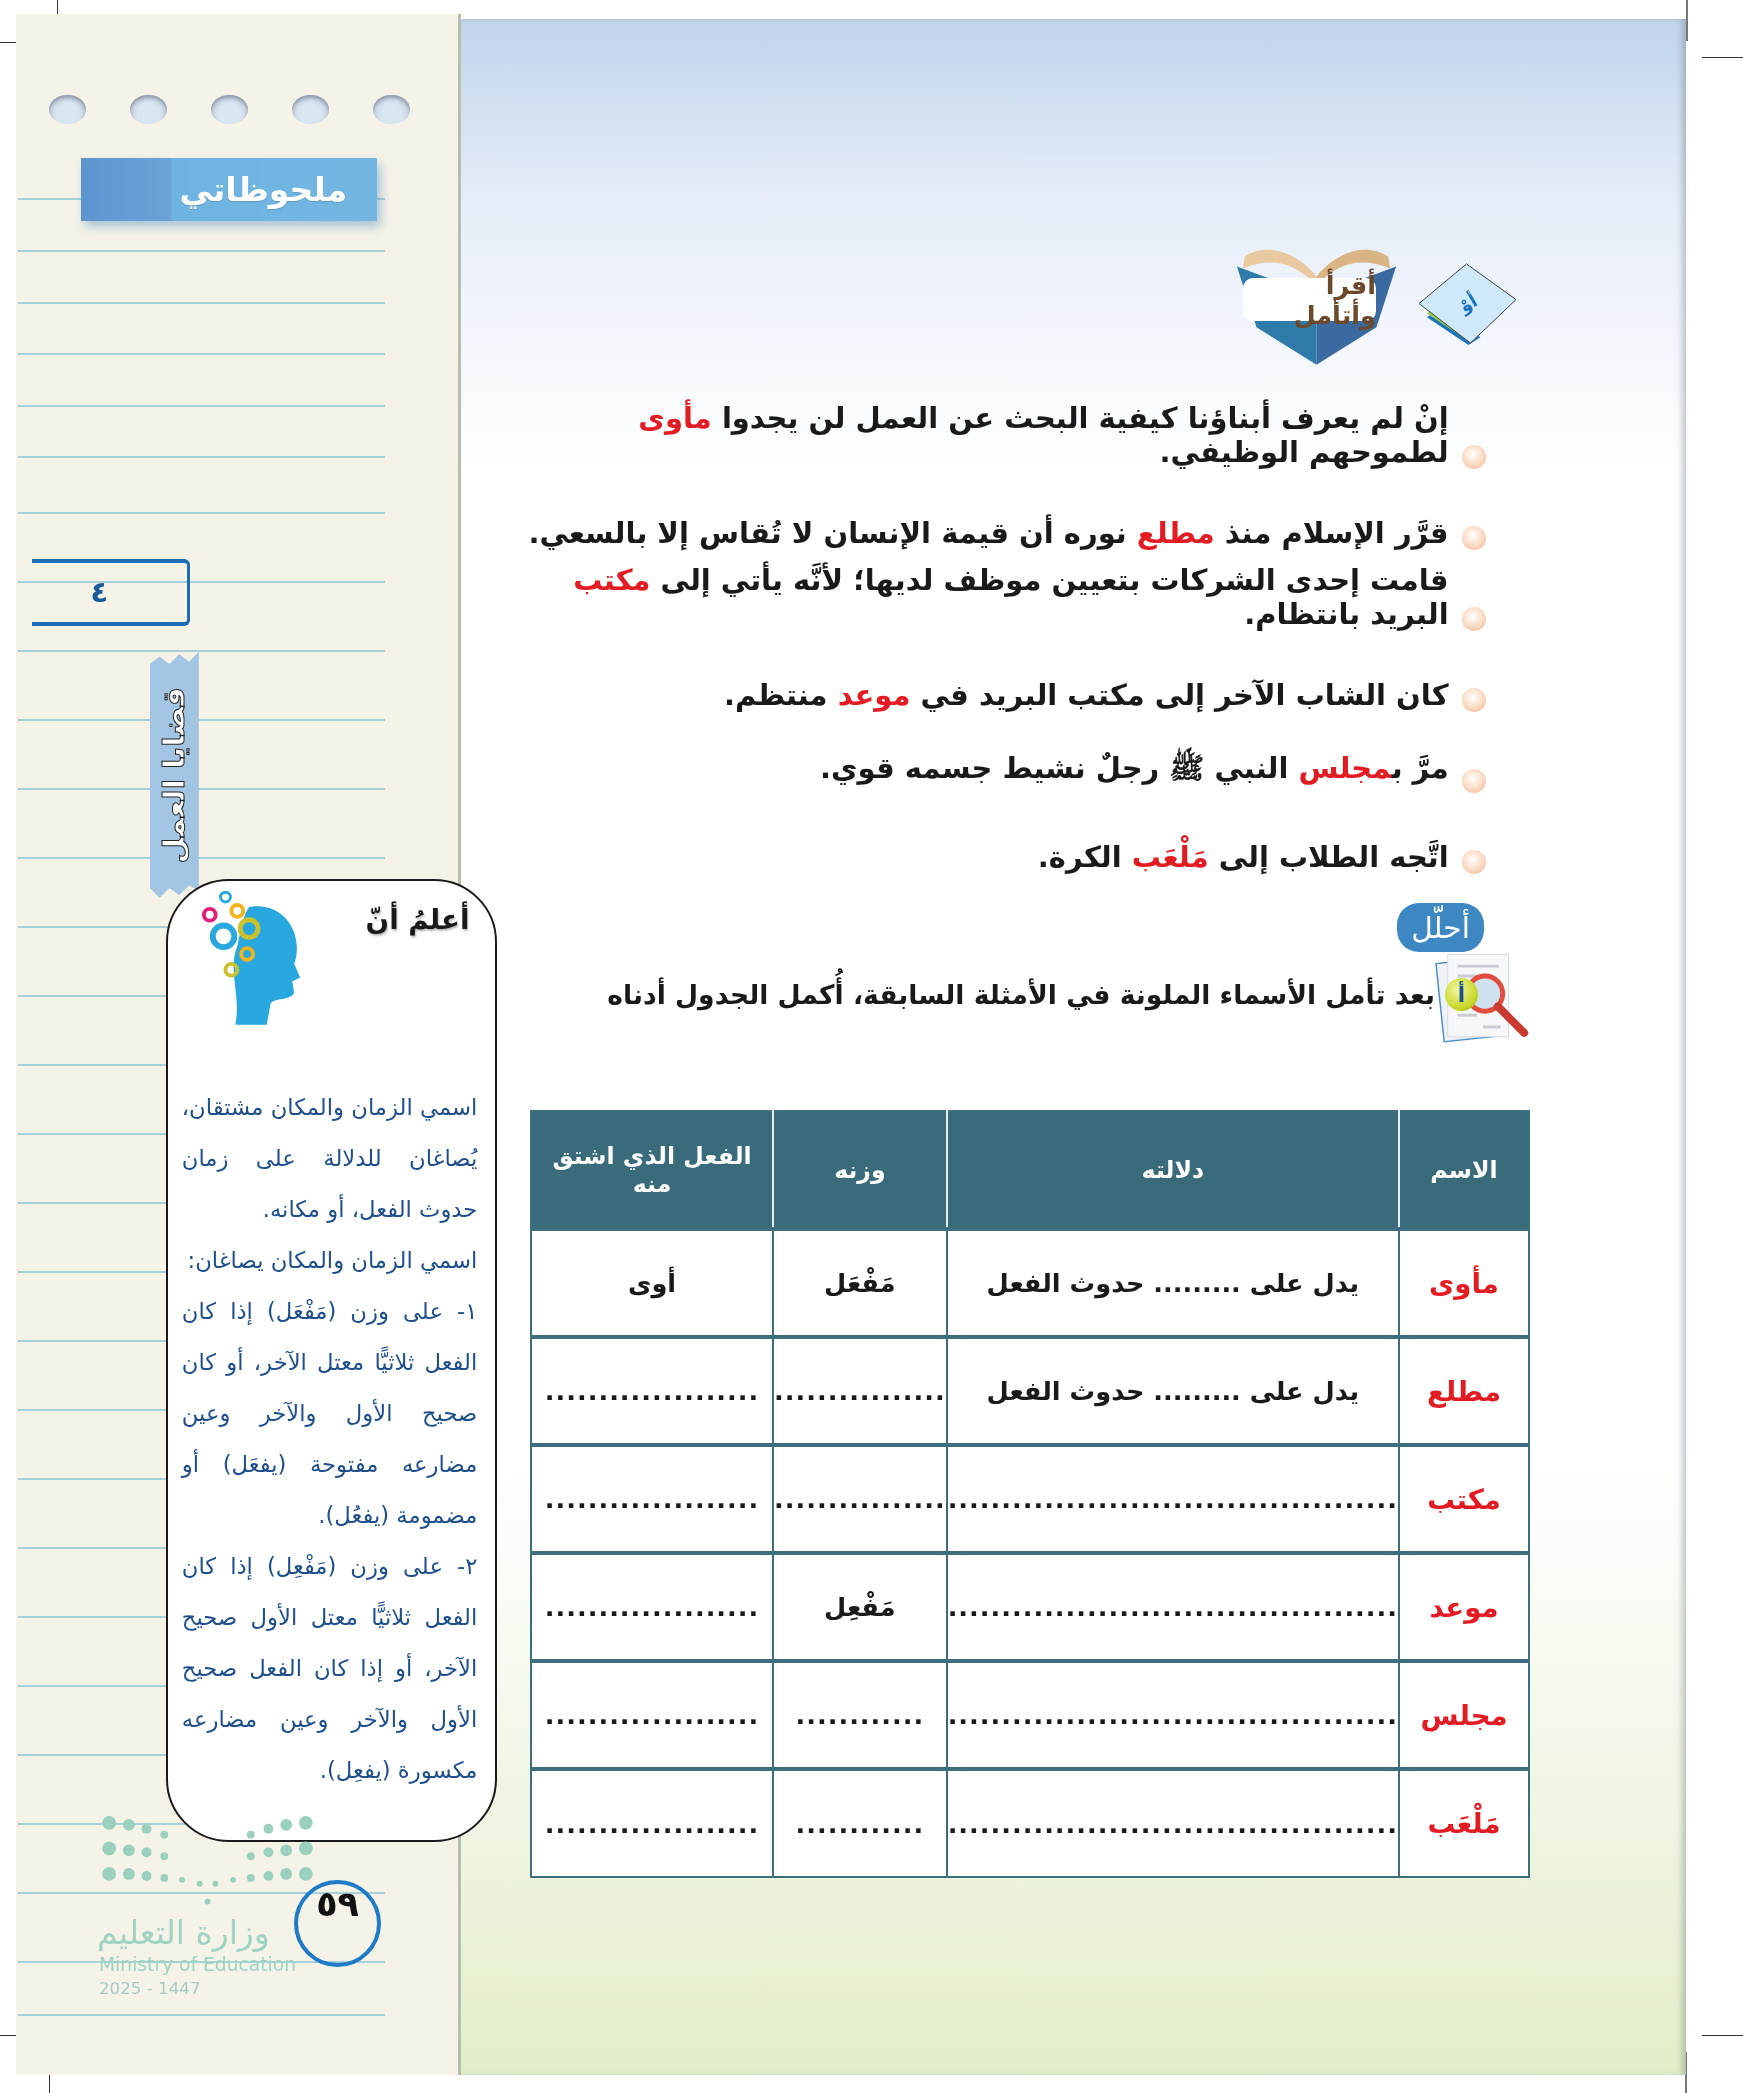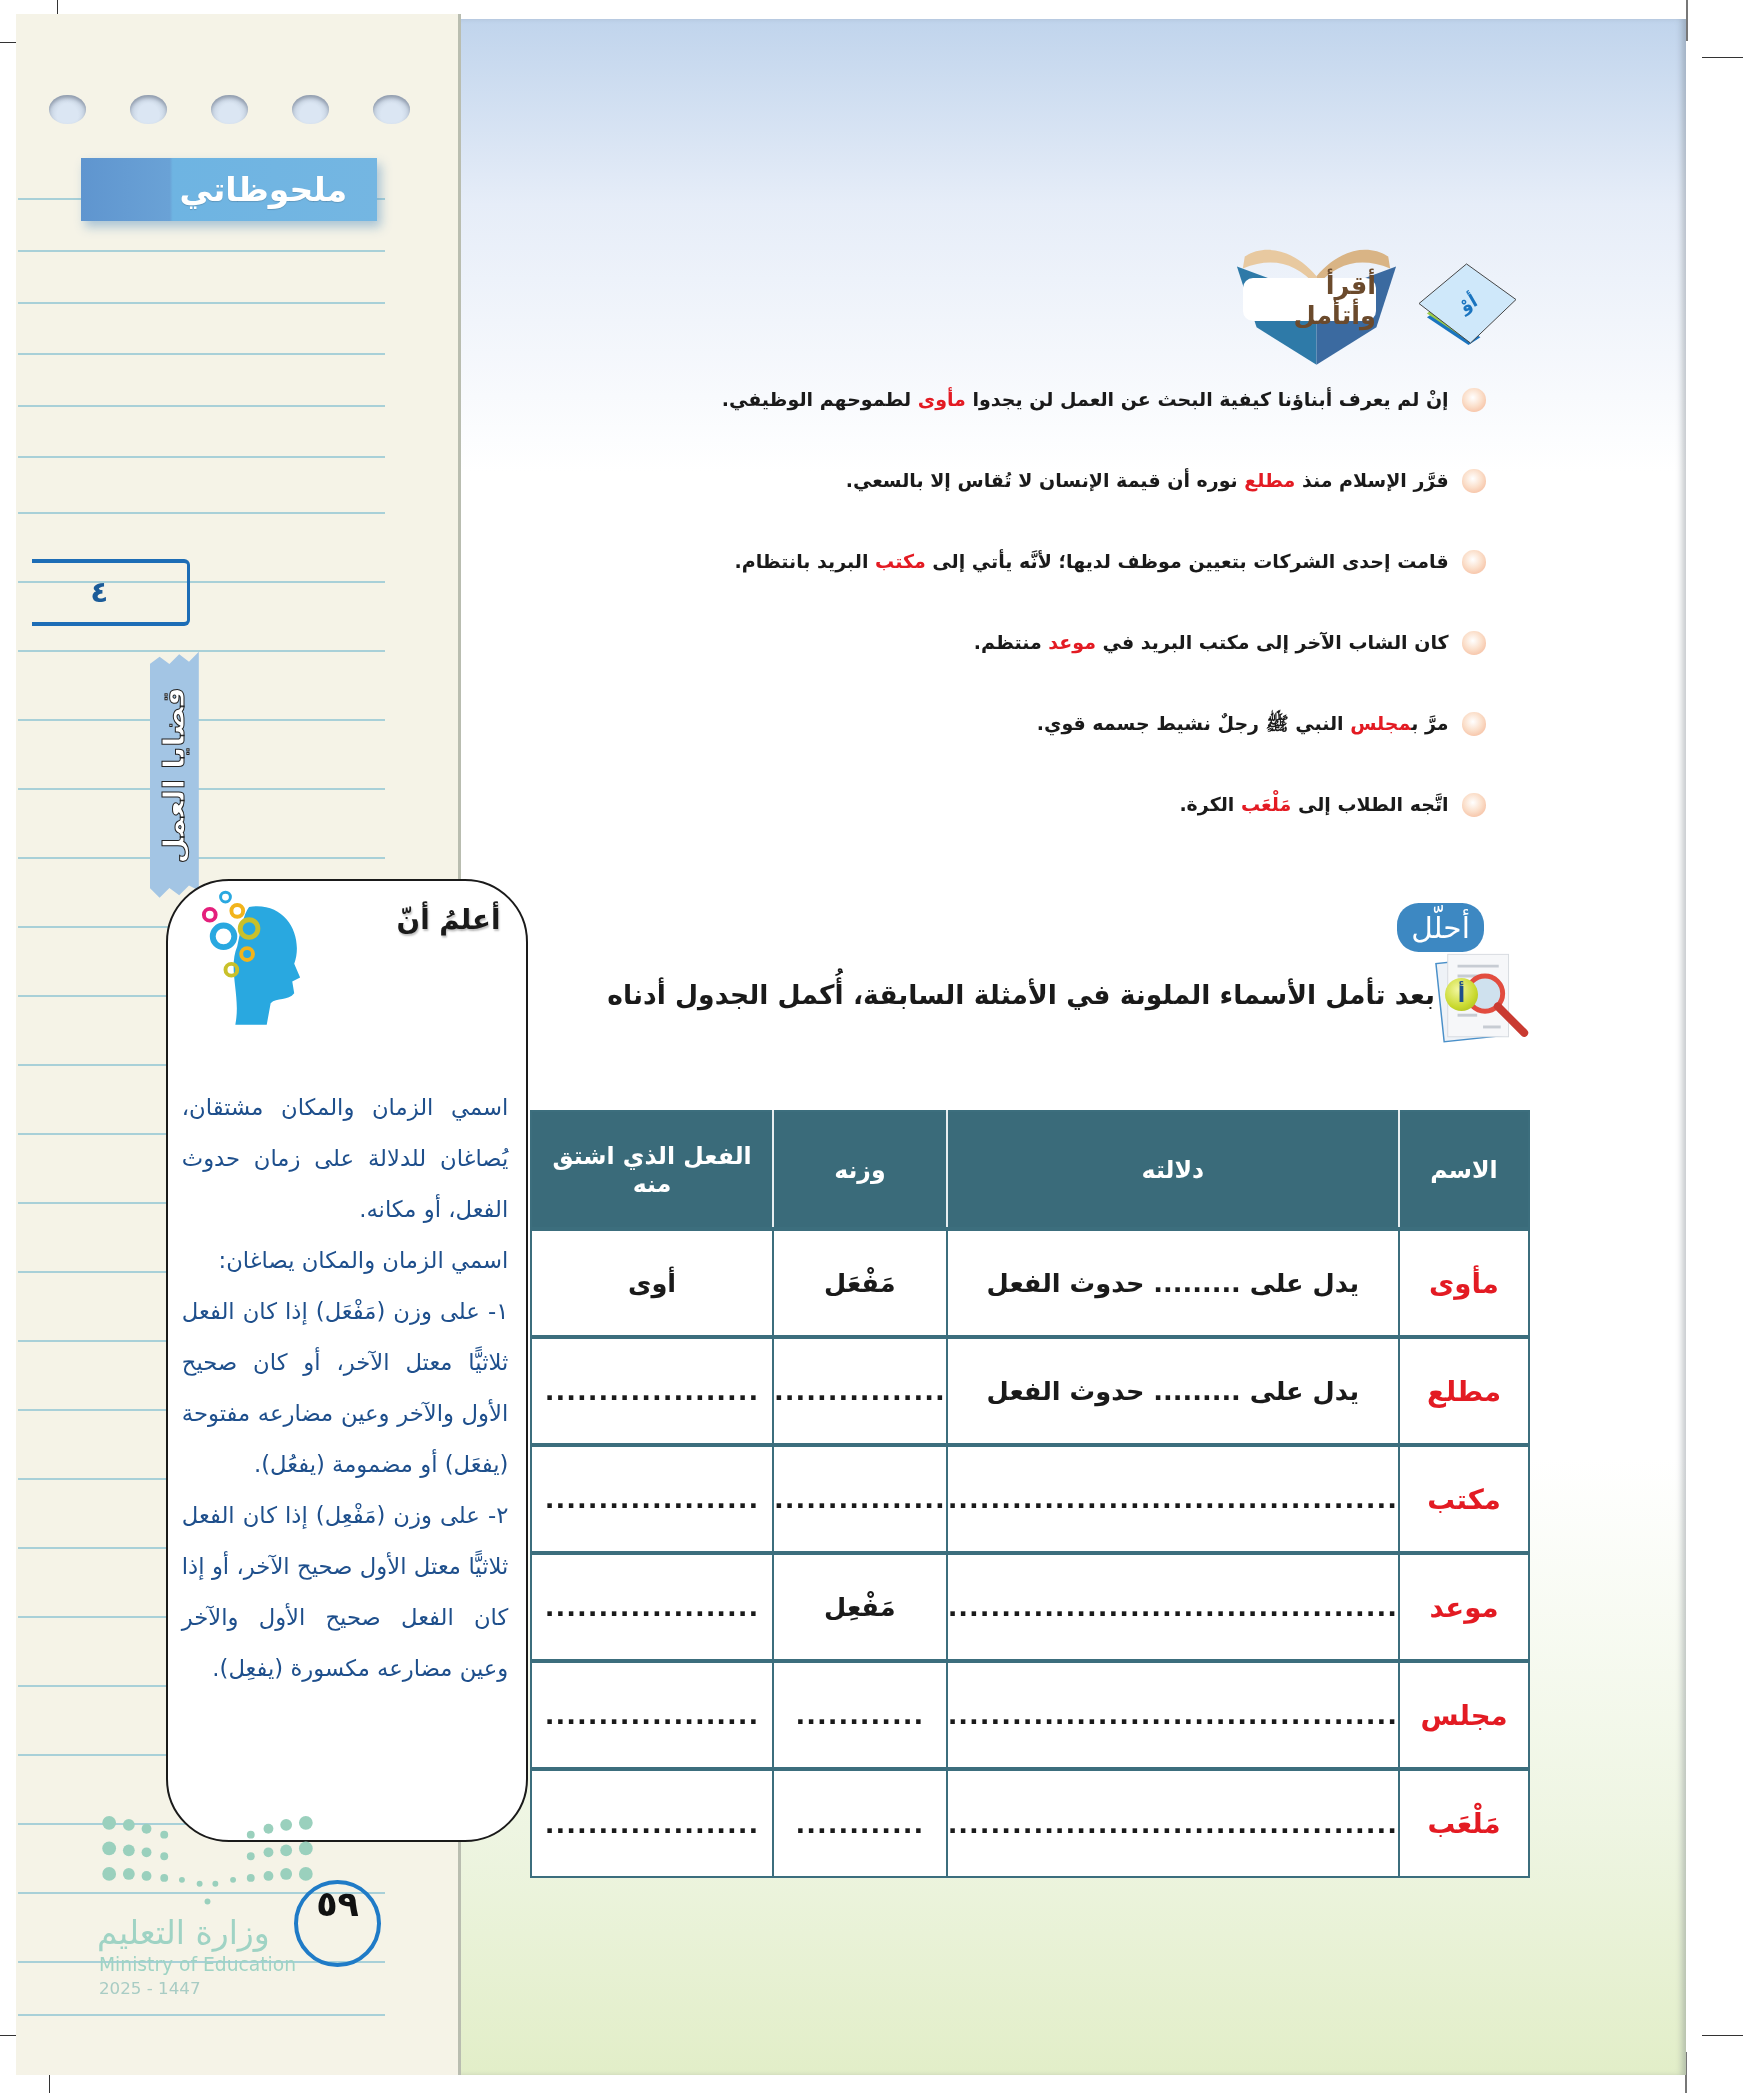--- a/index.html
+++ b/index.html
@@ -52,21 +52,21 @@
     display: flex; align-items: center; justify-content: center;
   }
   .ribbon span {
     writing-mode: vertical-rl; transform: rotate(180deg);
     color: #fff; font-weight: bold; font-size: 29.6px;
     -webkit-text-stroke: 1px #222; letter-spacing: 1px;
   }
 
   
   .know-box {
-    position: absolute; left: 166px; top: 879px; width: 362px; height: 963px;
+    position: absolute; left: 166px; top: 879px; width: 331px; height: 963px;
     background: #ffffff; border: 2.5px solid #1a1a1a; border-radius: 63px;
     direction: rtl; padding: 21.7px 17.7px 0 13.8px;
   }
   .know-title { font-size: 27.6px; font-weight: bold; color: #1a1a1a; text-shadow: 1px 2px 2px rgba(0,0,0,0.25); text-align: right; margin-right: 7.9px; }
   .head-icon { position: absolute; left: 29.6px; top: 5.9px; width: 108px; height: 138px; }
   .know-body { margin-top: 146px; color: #1e4f8c; font-size: 22.7px; line-height: 51px; text-align: justify; text-align-last: right; }
   .know-body p { margin: 0; }
 
   
   .logo-dots { position: absolute; left: 99px; top: 1813px; width: 217px; height: 118px; }
@@ -81,21 +81,21 @@
 
   
   .read-icon { position: absolute; left: 1233px; top: 217px; width: 167px; height: 148px; }
   .read-label {
     position: absolute; left: 1243px; top: 278px; width: 133px; height: 43px; background: #fff; border-radius: 10px;
     display: flex; align-items: center; justify-content: center; font-size: 25.6px; font-weight: bold; color: #6b4a2c; direction: rtl;
   }
   .paper-icon { position: absolute; left: 1419px; top: 258px; width: 99px; height: 94px; }
 
   .sentences { position: absolute; right: 258px; top: 388px; width: 985px; direction: rtl; }
-  .sentence { display: flex; align-items: flex-start; height: 81px; font-size: 19px; font-weight: bold; color: #1a1a1a; }
+  .sentence { display: flex; align-items: flex-end; height: 81px; font-size: 29px; font-weight: bold; color: #1a1a1a; }
   .bullet {
     width: 23.6px; height: 23.6px; border-radius: 50%; margin-left: 13.8px; flex: none;
     background: radial-gradient(circle at 45% 40%, #fff 0%, #fbe0cc 45%, #f4b18f 100%);
   }
   .hl { color: #e31b23; }
 
   .analyze-badge {
     position: absolute; left: 1397px; top: 903px; width: 87px; height: 49px; background: #3d88c2; border-radius: 21.7px;
     color: #fff; font-size: 29.6px; font-weight: normal; display: flex; align-items: center; justify-content: center;
   }

